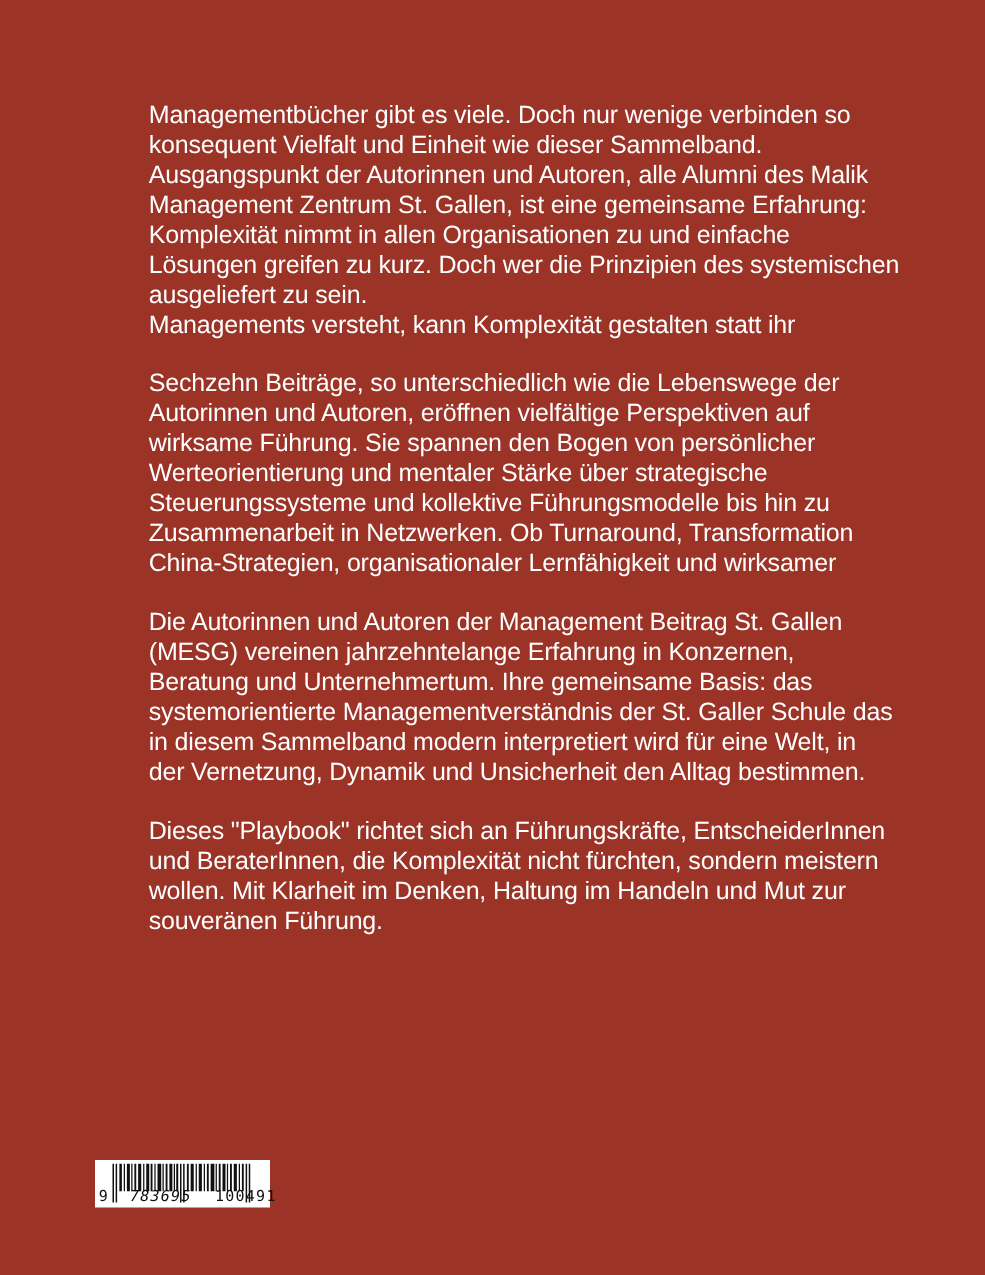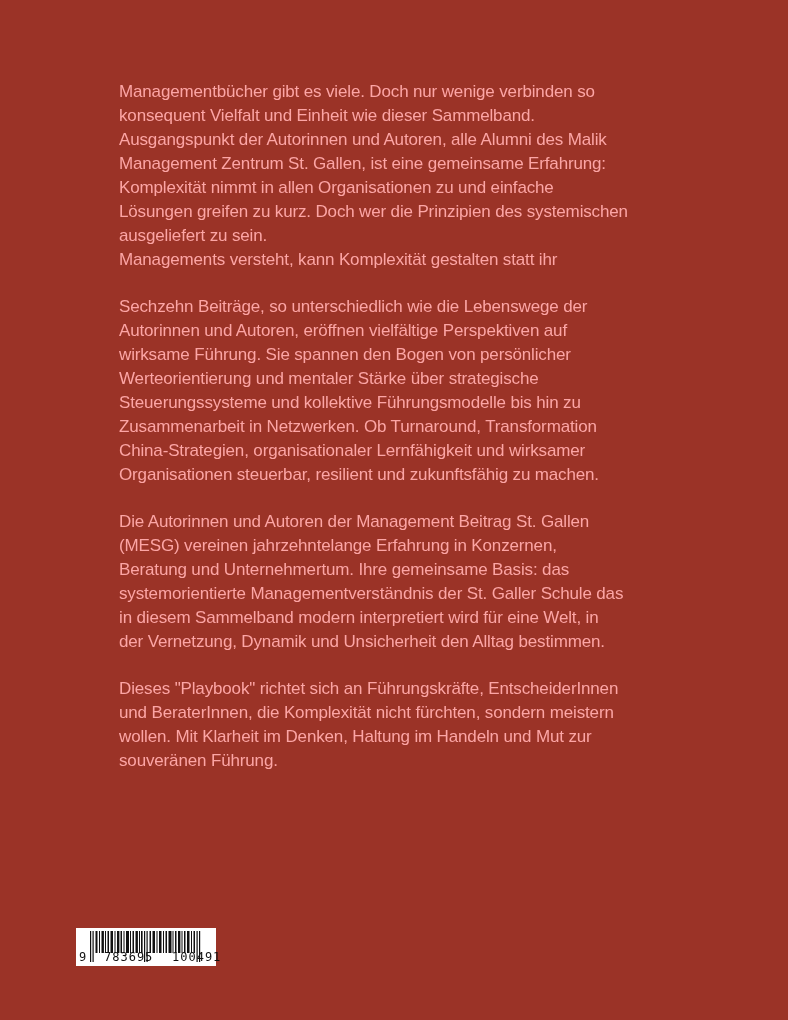--- a/index.html
+++ b/index.html
@@ -18,22 +18,22 @@
       position: absolute;
       left: 0; top: 0;
       width: 788px; height: 1020px;
       background: #9B3327;
     }
     .blurb {
       position: absolute;
       left: 119px;
       top: 80px;
       width: 600px;
-      color: #fca5a5;
-      font-size: 17px;
+      color: #ffffff;
+      font-size: 20px;
       line-height: 24px;
       letter-spacing: -0.15px;
     }
     .blurb p {
       margin: 0 0 23px 0;
     }
     .blurb .line {
       display: block;
       white-space: nowrap;
     }
@@ -52,21 +52,21 @@
     .barcode .digits {
       position: absolute;
       top: 22px;
       font-family: "DejaVu Sans Mono", "Liberation Mono", monospace;
       font-size: 12px;
       color: #111111;
       letter-spacing: 1px;
       line-height: 14px;
     }
     .barcode .d-lead { left: 3px; }
-    .barcode .d-left { left: 28px; }
+    .barcode .d-left { left: 28px; font-style: italic; }
     .barcode .d-right { left: 96px; }
   </style>
 </head>
 <body>
 
 <div class="back-cover">
 
   <div class="blurb">
 
     <p>
@@ -81,21 +81,20 @@
     </p>
 
     <p>
       <span class="line">Sechzehn Beiträge, so unterschiedlich wie die Lebenswege der</span>
       <span class="line">Autorinnen und Autoren, eröffnen vielfältige Perspektiven auf</span>
       <span class="line">wirksame Führung. Sie spannen den Bogen von persönlicher</span>
       <span class="line">Werteorientierung und mentaler Stärke über strategische</span>
       <span class="line">Steuerungssysteme und kollektive Führungsmodelle bis hin zu</span>
       <span class="line">Zusammenarbeit in Netzwerken. Ob Turnaround, Transformation</span>
       <span class="line">China-Strategien, organisationaler Lernfähigkeit und wirksamer</span>
-      <span class="line">Organisationen steuerbar, resilient und zukunftsfähig zu machen.</span>
     </p>
 
     <p>
       <span class="line">Die Autorinnen und Autoren der Management Beitrag St. Gallen</span>
       <span class="line">(MESG) vereinen jahrzehntelange Erfahrung in Konzernen,</span>
       <span class="line">Beratung und Unternehmertum. Ihre gemeinsame Basis: das</span>
       <span class="line">systemorientierte Managementverständnis der St. Galler Schule das</span>
       <span class="line">in diesem Sammelband modern interpretiert wird für eine Welt, in</span>
       <span class="line">der Vernetzung, Dynamik und Unsicherheit den Alltag bestimmen.</span>
     </p>

